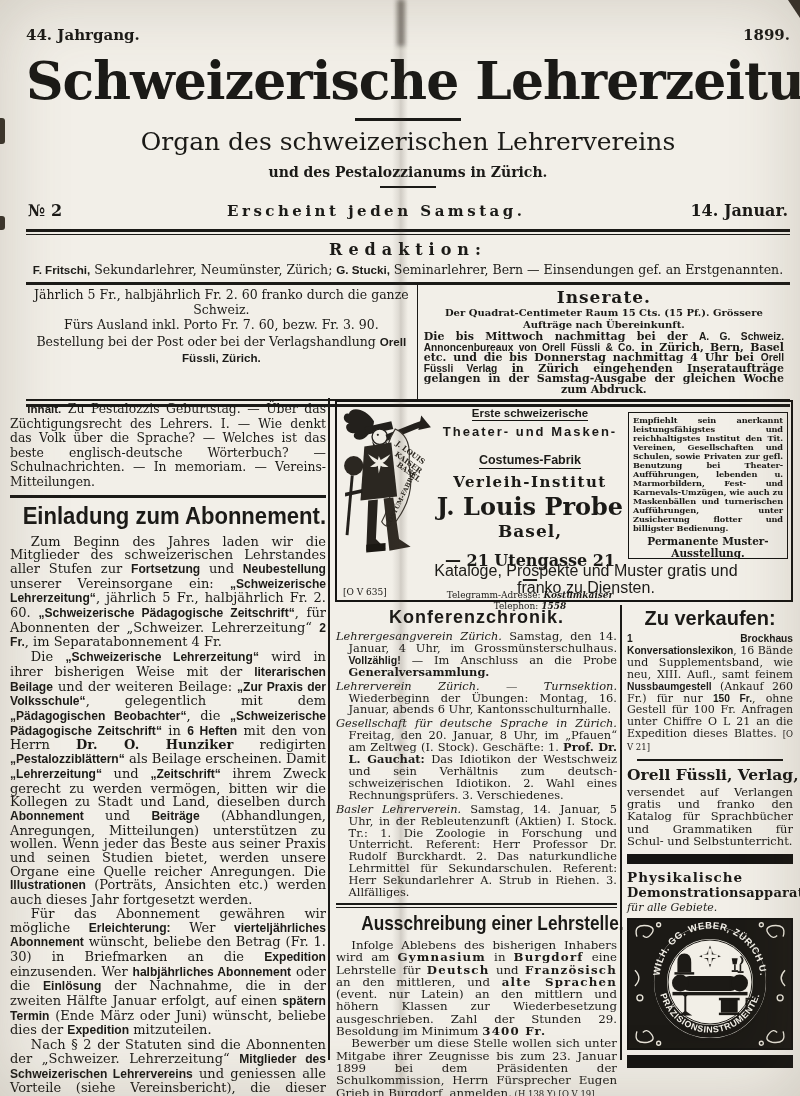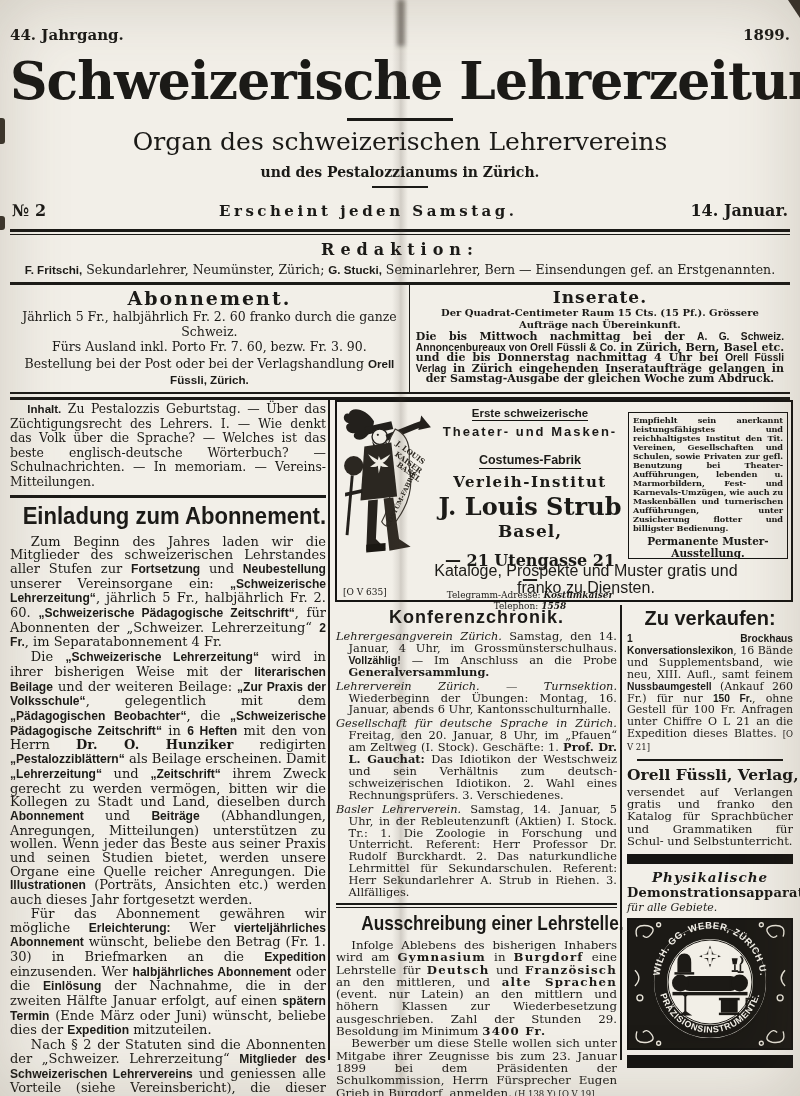--- a/index.html
+++ b/index.html
@@ -17,21 +17,21 @@
 
   
   .rt-b{font-weight:bold;}
   .rt-i{font-style:italic;}
   .rt-ib{font-weight:bold;font-style:italic;}
   .rt-sb{font-weight:bold;font-family:"Liberation Sans","DejaVu Sans",sans-serif;font-size:.93em;}
   .rt-sp{font-weight:bold;letter-spacing:1.2px;}
   .rt-ref{font-size:8.5px;letter-spacing:0;font-style:normal;font-weight:normal;}
 
   
-  .header{position:absolute;top:0;left:0;right:0;height:400px;padding:26px 10px 0;box-sizing:border-box;}
+  .header{position:absolute;top:0;left:16px;right:0;height:400px;padding:26px 10px 0;box-sizing:border-box;}
   .row1{display:flex;justify-content:space-between;font-weight:bold;font-size:15px;}
   .masthead{font-weight:bold;font-size:52px;line-height:1.12;text-align:center;letter-spacing:-1px;
         white-space:nowrap;margin-top:8px;}
   .mh-rule{width:106px;height:3px;background:#1b1a17;margin:8px auto 7px;}
   .sub1{font-size:25px;text-align:center;line-height:1.15;}
   .sub2{font-weight:bold;font-size:14px;text-align:center;margin-top:7px;}
   .sub2-rule{width:56px;height:2px;background:#1b1a17;margin:6px auto 0;}
   .row2{display:flex;justify-content:space-between;align-items:baseline;margin-top:13px;
         font-weight:bold;font-size:16px;padding:0 2px;}
   .row2-center{font-size:15px;letter-spacing:3.5px;}
@@ -104,21 +104,21 @@
 
   
   .rightcol{position:absolute;left:627px;top:207px;width:166px;}
   .zv-title{font-family:"Liberation Sans","DejaVu Sans",sans-serif;font-weight:bold;font-size:20px;
         text-align:center;margin:0 0 3px;}
   .zv-body{font-size:11px;line-height:11.9px;text-align:justify;margin:0;}
   .rule-thin{height:1.5px;background:#1b1a17;margin:5px 10px 4px;}
   .of-title{font-weight:bold;font-size:15.5px;text-align:center;white-space:nowrap;}
   .of-body{font-size:11.5px;line-height:12.4px;text-align:justify;margin:2px 0 0;}
   .bar{height:10px;background:#151412;margin:6px 0 5px;}
-  .ph1{font-weight:bold;font-size:13.5px;letter-spacing:1px;text-align:center;font-style:italic;}
+  .ph1{font-weight:bold;font-size:13.5px;letter-spacing:1px;}
   .ph2{font-weight:bold;font-size:13px;letter-spacing:.2px;text-align:center;white-space:nowrap;}
   .ph3{font-style:italic;font-size:11px;text-align:left;margin-top:1px;}
   .weberbox{border:2.5px solid #151412;margin-top:4px;height:128px;box-sizing:content-box;}
   .weberbox svg{display:block;width:100%;height:100%;}
   .weber-cap{font-size:10.8px;line-height:12px;text-align:center;margin:3px 0 0;}
   .bar2{height:13px;margin-top:5px;}
 </style>
 </head>
 <body>
 
@@ -138,21 +138,20 @@
       <span>№ 2</span>
       <span class="row2-center">Erscheint jeden Samstag.</span>
       <span>14. Januar.</span>
     </div>
     <div class="rule-double"></div>
     <div class="red-title">Redaktion:</div>
     <div class="red-line"><span class="rt-sb">F. Fritschi,</span><span> Sekundarlehrer, Neumünster, Zürich; </span><span class="rt-sb">G. Stucki,</span><span> Seminarlehrer, Bern  —  Einsendungen gef. an Erstgenannten.</span></div>
     <div class="rule-heavy"></div>
     <div class="abobox">
       <div class="abo-left">
-        <div class="abo-h">Abonnement.</div>
         <div class="abo-l1">Jährlich 5 Fr., halbjährlich Fr. 2. 60 franko durch die ganze Schweiz.</div>
         <div class="abo-l1">Fürs Ausland inkl. Porto Fr. 7. 60, bezw. Fr. 3. 90.</div>
         <div class="abo-l3"><span>Bestellung bei der Post oder bei der Verlagshandlung </span><span class="rt-sb">Orell Füssli, Zürich.</span></div>
       </div>
       <div class="abo-right">
         <div class="ins-h">Inserate.</div>
         <div class="ins-l1">Der Quadrat-Centimeter Raum 15 Cts. (15 Pf.).  Grössere Aufträge nach Übereinkunft.</div>
         <div class="ins-l2"><span>Die bis Mittwoch nachmittag bei der </span><span class="rt-sb">A. G. Schweiz. Annoncenbureaux von Orell Füssli &amp; Co.</span><span> in Zürich, Bern, Basel etc. und die bis Donnerstag nachmittag 4 Uhr bei </span><span class="rt-sb">Orell Füssli Verlag</span><span> in Zürich eingehenden Inserataufträge gelangen in der Samstag-Ausgabe der gleichen Woche zum Abdruck.</span></div>
       </div>
     </div>
@@ -201,21 +200,21 @@
               <text font-size="7.5" font-weight="bold" fill="#2a261f" transform="translate(55 53) rotate(36)">KAISER</text>
               <text font-size="7.5" font-weight="bold" fill="#2a261f" transform="translate(57 64) rotate(36)">BASEL</text>
               <text font-size="6.5" font-weight="bold" fill="#2a261f" transform="translate(50 128) rotate(-64)">COSTÜM-FABRIK</text>
             </svg>
           </div>
           <div class="ad-ltxt">
             <div class="k1"><span class="u">Erste schweizerische</span></div>
             <div class="k2">Theater- und Masken-</div>
             <div class="k1b"><span class="u">Costumes-Fabrik</span></div>
             <div class="k4">Verleih-Institut</div>
-            <div class="kname">J. Louis Strub</div>
+            <div class="kname">J. Louis Probe</div>
             <div class="kcity">Basel,</div>
             <div class="kaddr">— 21 Utengasse 21 —</div>
             <div class="ktel"><span>Telegramm-Adresse: </span><span class="rt-ib">Kostümkaiser</span></div>
             <div class="ktel"><span>Telephon: </span><span class="rt-ib">1558</span></div>
           </div>
         </div>
         <div class="ad-right">
           <div class="ad-right-in">
             <div class="ad-rp">Empfiehlt sein anerkannt leistungsfähigstes und reichhaltigstes Institut den Tit. Vereinen, Gesellschaften und Schulen, sowie Privaten zur gefl. Benutzung bei Theater-Aufführungen, lebenden u. Marmorbildern, Fest- und Karnevals-Umzügen, wie auch zu Maskenbällen und turnerischen Aufführungen, unter Zusicherung flotter und billigster Bedienung.</div>
             <div class="ad-s1">Permanente Muster-Ausstellung.</div>

